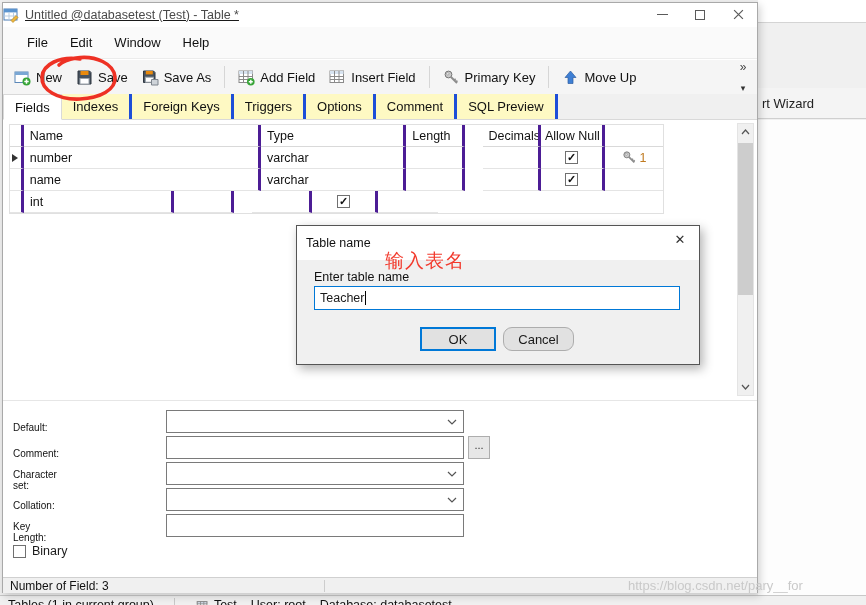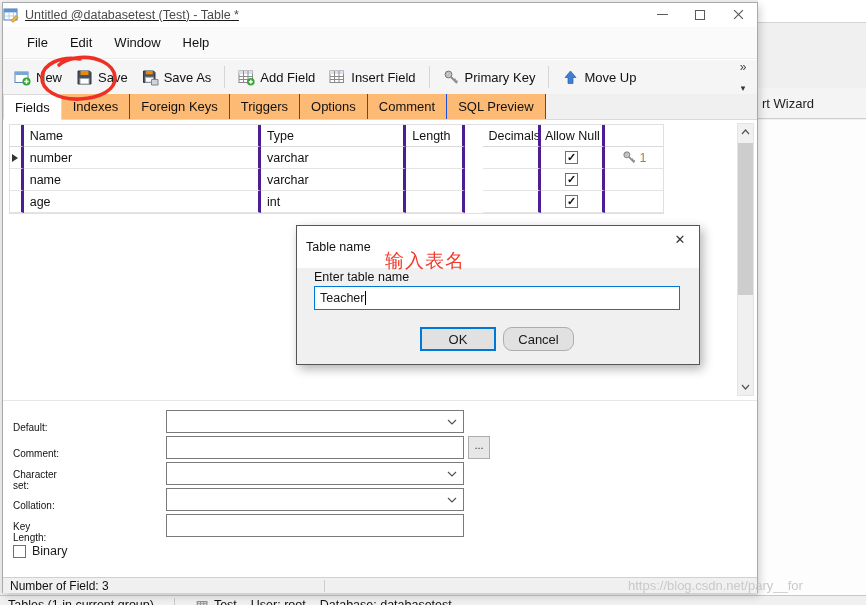--- a/index.html
+++ b/index.html
@@ -31,21 +31,21 @@
 
   .toolbar { position:absolute; left:0; top:57px; width:100%; height:34px; background:#f5f5f5; display:flex; align-items:center; padding-left:4px; }
   .tbtn { display:flex; align-items:center; gap:5px; padding:4px 7px; font-size:13px; color:#111; border-radius:2px; }
   .tbtn .ticon { position:relative; width:17px; height:17px; flex:none; }
   .tb-sep { width:1px; height:22px; background:#d6d6d6; margin:0 6px; }
   .tb-overflow { position:absolute; right:6px; top:2px; width:16px; height:30px; display:flex; flex-direction:column; align-items:center; justify-content:space-between; color:#444; }
   .tb-overflow .more { font-size:12px; line-height:10px; }
   .tb-overflow .drop { font-size:9px; line-height:8px; color:#333; }
 
   .tabbar { position:absolute; left:0; top:91px; width:100%; height:26px; background:#f0f0f0; display:flex; align-items:flex-end; border-bottom:1px solid #d9d9d9; }
-  .tab { padding:5px 11px 5px 11px; font-size:13px; color:#111; border-right:1px solid #1d4ed8; background:#fdba74; height:25px; display:flex; align-items:center; }
+  .tab { padding:5px 11px 5px 11px; font-size:13px; color:#111; border-right:3px solid #1d4ed8; background:#fef9c3; height:25px; display:flex; align-items:center; }
   .tab.active { background:#ffffff; border:1px solid #d9d9d9; border-bottom:1px solid #ffffff; height:26px; margin-bottom:-1px; font-weight:normal; }
 
   .content { position:absolute; left:0; top:117px; width:754px; height:280px; background:#ffffff; }
 
   
   .grid { position:absolute; left:6px; top:4px; width:655px; border:1px solid #e0e0e0; border-collapse:collapse; }
   .grid .g-row { display:flex; height:22px; }
   .grid .g-row.hdr { height:22px; }
   .g-cell { border-right:3px solid #4c1d95; border-bottom:1px solid #e4e4e4; display:flex; align-items:center; padding-left:6px; font-size:12.5px; color:#111; overflow:hidden; white-space:nowrap; }
   .c-marker { width:14px; padding-left:2px; }
@@ -76,21 +76,21 @@
   .f-check-row { position:absolute; left:10px; display:flex; align-items:center; gap:6px; font-size:12.5px; }
   .chk-empty { width:13px; height:13px; border:1px solid #707070; background:#fff; }
 
   
   .statusrow { position:absolute; left:0; top:574px; width:754px; height:16px; background:#f0f0f0; border-top:1px solid #d0d0d0; display:flex; align-items:center; font-size:12px; color:#111; }
   .statusrow .txt { padding-left:7px; }
   .statusrow .sep-v { width:1px; height:12px; background:#cdcdcd; margin-left:215px; }
 
   
   .dialog { position:absolute; left:296px; top:225px; width:404px; height:140px; background:#f0f0f0; border:1px solid #555; box-shadow:3px 4px 10px rgba(0,0,0,0.3); }
-  .dlg-title { position:absolute; left:0; top:0; width:100%; height:42px; background:#ffffff; display:flex; align-items:center; padding-left:9px; font-size:12.5px; color:#111; }
+  .dlg-title { position:absolute; left:0; top:0; width:100%; height:34px; background:#ffffff; display:flex; align-items:center; padding-left:9px; font-size:12.5px; color:#111; }
   .dlg-close { position:absolute; right:6px; top:3px; width:26px; height:20px; display:flex; align-items:center; justify-content:center; color:#333; font-size:13px; }
   .dlg-annot { position:absolute; left:88px; top:22px; font-size:19px; color:#f23a2d; letter-spacing:1px; }
   .dlg-label { position:absolute; left:17px; top:44px; font-size:12.5px; color:#111; }
   .dlg-input { position:absolute; left:17px; top:60px; width:366px; height:24px; background:#fff; border:1px solid #0078d7; display:flex; align-items:center; padding-left:5px; font-size:12.5px; }
   .caret { display:inline-block; width:1px; height:14px; background:#000; margin-left:1px; }
   .dlg-btn { position:absolute; top:101px; height:24px; display:flex; align-items:center; justify-content:center; font-size:13px; background:#e1e1e1; border:1px solid #adadad; }
   .dlg-ok { left:123px; width:76px; border:2px solid #0078d7; background:#e5f1fb00; background:#e1e1e1; }
   .dlg-cancel { left:206px; width:71px;border-radius:9px; }
 
   
@@ -295,21 +295,20 @@
           <div class="g-cell c-null">
               <span class="chk">✓</span>
             </div>
           <div class="g-cell c-key">
               <span class="key-num"></span>
             </div>
         </div>
 
         <div class="g-row">
           <div class="g-cell c-marker"></div>
-          <div class="g-cell c-name">age</div>
           <div class="g-cell c-type">int</div>
           <div class="g-cell c-length"></div>
           <div class="g-cell c-dec"></div>
           <div class="g-cell c-null">
               <span class="chk">✓</span>
             </div>
           <div class="g-cell c-key">
               <span class="key-num"></span>
             </div>
         </div>

